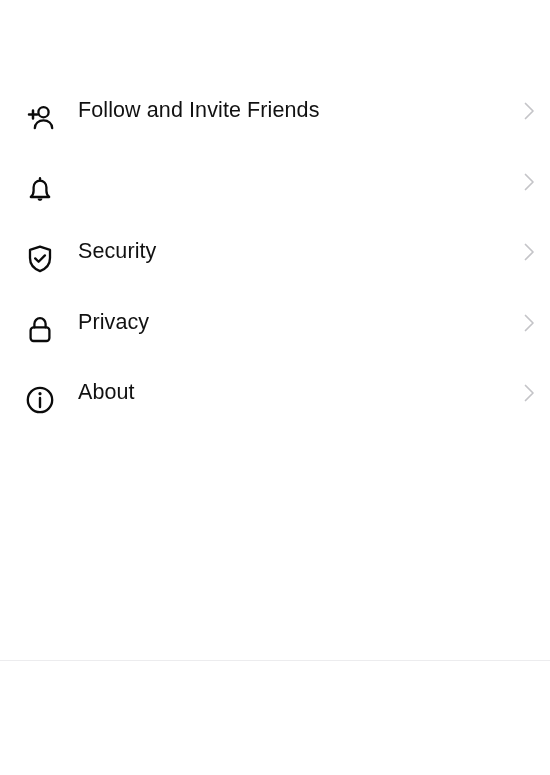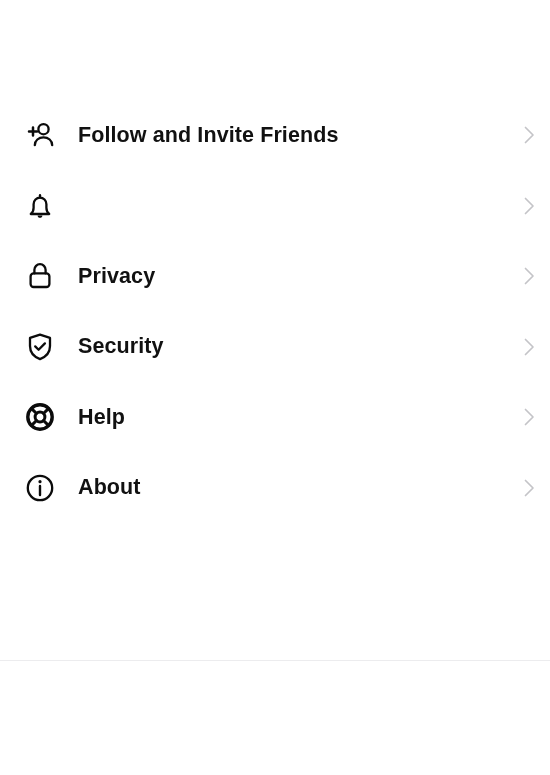--- a/index.html
+++ b/index.html
@@ -29,25 +29,24 @@
     position: absolute;
     left: 0;
     top: 100px;
     width: 550px;
   }
 
   .settings-row {
     position: relative;
     height: 70.5px;
     display: flex;
-    align-items: center;
+    align-items: flex-start;
     padding: 0 10px 0 22px;
     box-sizing: border-box;
     background: transparent;
-    font-weight: bold;
   }
 
   .row-icon {
     width: 36px;
     height: 36px;
     flex: 0 0 36px;
     display: flex;
     align-items: center;
     justify-content: center;
     position: relative;
@@ -144,64 +143,49 @@
       <span class="row-chevron">
         <svg viewBox="0 0 22 22" fill="none" xmlns="http://www.w3.org/2000/svg">
           <path d="M7.5 3.5L15 11l-7.5 7.5" stroke="#c4c4c8" stroke-width="1.7" stroke-linecap="round" stroke-linejoin="round"></path>
         </svg>
       </span>
     </div>
 
     <div class="settings-row">
       <span class="row-icon">
         <svg viewBox="0 0 34 34" fill="none" xmlns="http://www.w3.org/2000/svg">
+          <path d="M17 4.6l10.0 3.3v8.2c0 6.2-4.2 10.9-10.0 13.1-5.8-2.2-10.0-6.9-10.0-13.1V7.9L17 4.6z" stroke="#0b0b0b" stroke-width="2.3" stroke-linejoin="round"></path>
+          <path d="M12.2 16.4l3.4 3.4 6.3-6.4" stroke="#0b0b0b" stroke-width="2.3" stroke-linecap="round" stroke-linejoin="round"></path>
+        </svg>
+      </span>
+      <span class="row-label">Security</span>
+      <span class="row-chevron">
+        <svg viewBox="0 0 22 22" fill="none" xmlns="http://www.w3.org/2000/svg">
+          <path d="M7.5 3.5L15 11l-7.5 7.5" stroke="#c4c4c8" stroke-width="1.7" stroke-linecap="round" stroke-linejoin="round"></path>
+        </svg>
+      </span>
+    </div>
+
+    <div class="settings-row">
+      <span class="row-icon">
+        <svg viewBox="0 0 34 34" fill="none" xmlns="http://www.w3.org/2000/svg">
           <rect x="7.6" y="14.4" width="18.8" height="13.6" rx="3.0" stroke="#0b0b0b" stroke-width="2.3"></rect>
           <path d="M11.4 14.4v-3.6c0-3.1 2.5-5.6 5.6-5.6s5.6 2.5 5.6 5.6v3.6" stroke="#0b0b0b" stroke-width="2.3" stroke-linecap="round"></path>
         </svg>
       </span>
       <span class="row-label">Privacy</span>
       <span class="row-chevron">
         <svg viewBox="0 0 22 22" fill="none" xmlns="http://www.w3.org/2000/svg">
           <path d="M7.5 3.5L15 11l-7.5 7.5" stroke="#c4c4c8" stroke-width="1.7" stroke-linecap="round" stroke-linejoin="round"></path>
         </svg>
       </span>
     </div>
 
-    <div class="settings-row">
-      <span class="row-icon">
-        <svg viewBox="0 0 34 34" fill="none" xmlns="http://www.w3.org/2000/svg">
-          <path d="M17 4.6l10.0 3.3v8.2c0 6.2-4.2 10.9-10.0 13.1-5.8-2.2-10.0-6.9-10.0-13.1V7.9L17 4.6z" stroke="#0b0b0b" stroke-width="2.3" stroke-linejoin="round"></path>
-          <path d="M12.2 16.4l3.4 3.4 6.3-6.4" stroke="#0b0b0b" stroke-width="2.3" stroke-linecap="round" stroke-linejoin="round"></path>
-        </svg>
-      </span>
-      <span class="row-label">Security</span>
-      <span class="row-chevron">
-        <svg viewBox="0 0 22 22" fill="none" xmlns="http://www.w3.org/2000/svg">
-          <path d="M7.5 3.5L15 11l-7.5 7.5" stroke="#c4c4c8" stroke-width="1.7" stroke-linecap="round" stroke-linejoin="round"></path>
-        </svg>
-      </span>
-    </div>
-
-
-
-    <div class="settings-row">
-      <span class="row-icon">
-        <svg viewBox="0 0 34 34" fill="none" xmlns="http://www.w3.org/2000/svg">
-          <circle cx="17" cy="17" r="12.2" stroke="#0b0b0b" stroke-width="3.4"></circle>
-          <circle cx="17" cy="17" r="4.9" stroke="#0b0b0b" stroke-width="3.0"></circle>
-          <path d="M8.6 8.6l4.9 4.9M25.4 8.6l-4.9 4.9M8.6 25.4l4.9-4.9M25.4 25.4l-4.9-4.9" stroke="#0b0b0b" stroke-width="3.0" stroke-linecap="round"></path>
-        </svg>
-      </span>
-      <span class="row-label">Help</span>
-      <span class="row-chevron">
-        <svg viewBox="0 0 22 22" fill="none" xmlns="http://www.w3.org/2000/svg">
-          <path d="M7.5 3.5L15 11l-7.5 7.5" stroke="#c4c4c8" stroke-width="1.7" stroke-linecap="round" stroke-linejoin="round"></path>
-        </svg>
-      </span>
-    </div>
+
+
 
     <div class="settings-row">
       <span class="row-icon">
         <svg viewBox="0 0 34 34" fill="none" xmlns="http://www.w3.org/2000/svg">
           <circle cx="17" cy="17" r="12.2" stroke="#0b0b0b" stroke-width="2.3"></circle>
           <circle cx="17" cy="10.7" r="1.6" fill="#0b0b0b"></circle>
           <path d="M17 15.0v9.0" stroke="#0b0b0b" stroke-width="2.4" stroke-linecap="round"></path>
         </svg>
       </span>
       <span class="row-label">About</span>

